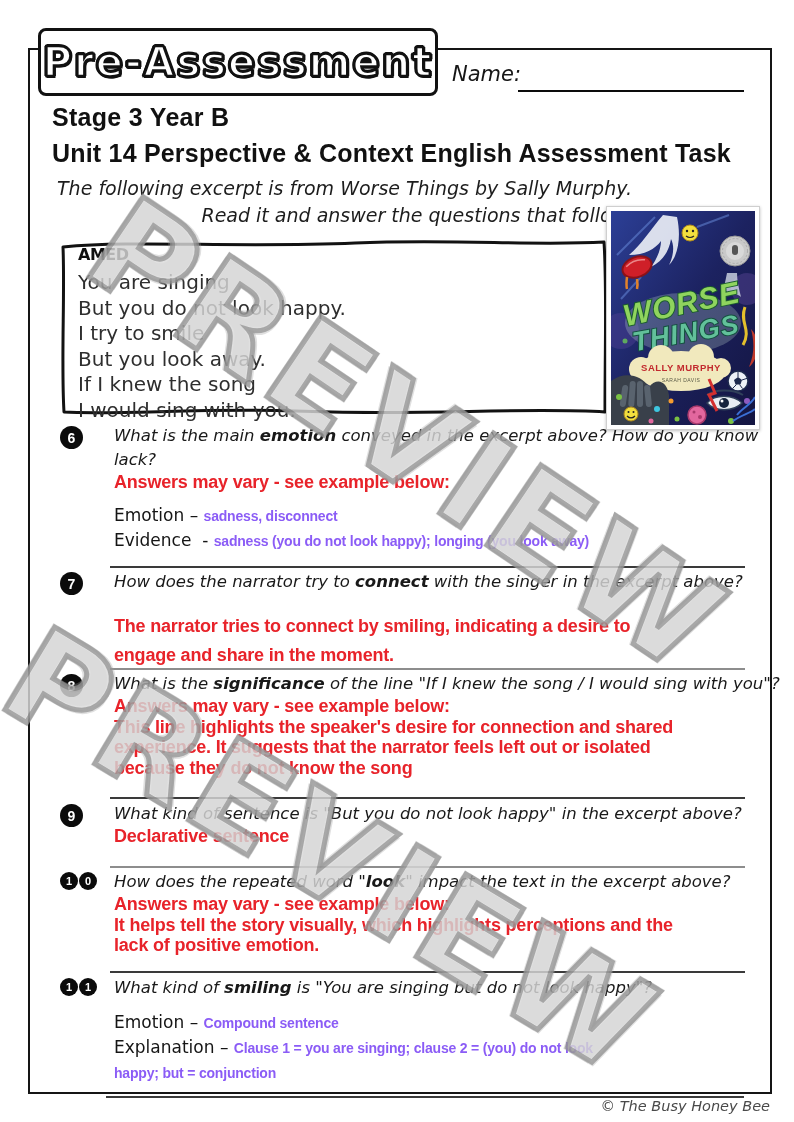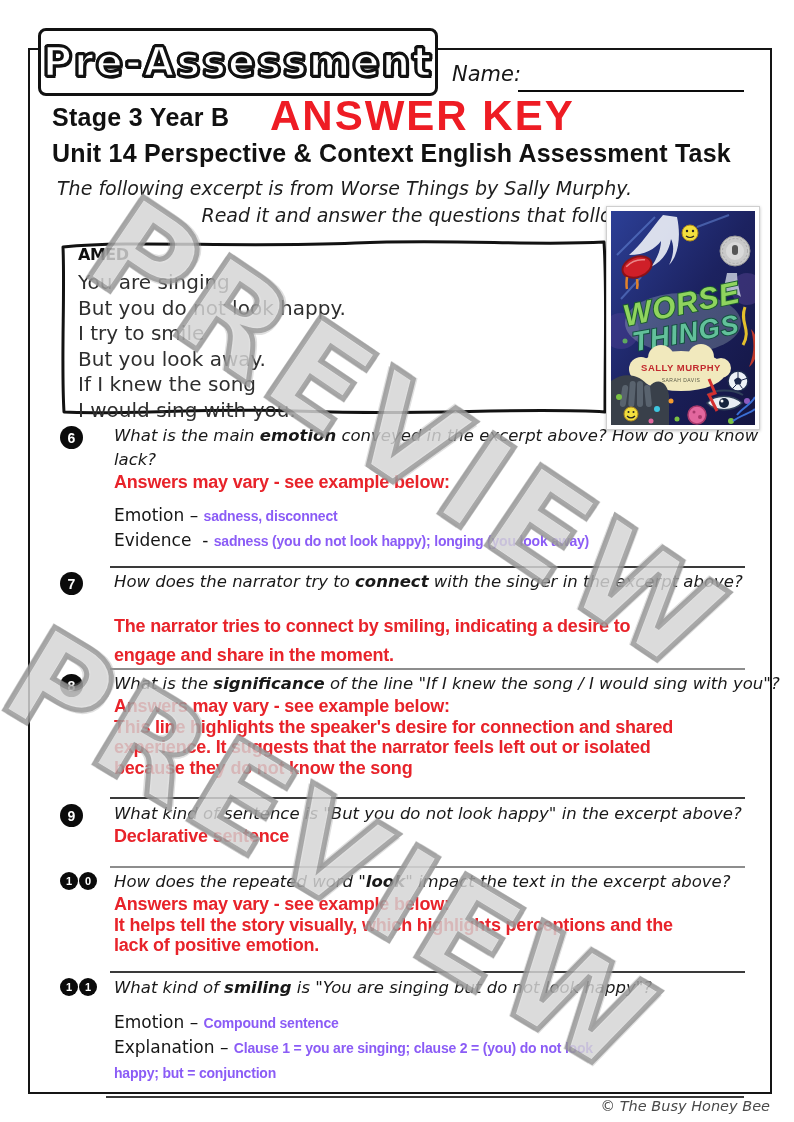--- a/index.html
+++ b/index.html
@@ -83,21 +83,20 @@
   <div class="frame"></div>
 
   <div class="banner-box">
     <span class="banner-text">Pre-Assessment</span>
   </div>
 
   <div class="name-label">Name:</div>
   <div class="name-line"></div>
 
   <div class="stage">Stage 3 Year B</div>
-  <div class="answer-key">ANSWER KEY</div>
   <div class="unit-title">Unit 14 Perspective &amp; Context English Assessment Task</div>
   <div class="intro">The following excerpt is from Worse Things by Sally Murphy.
 Read it and answer the questions that follow.</div>
 
   <div class="excerpt-box">
     <svg class="excerpt-border" width="557" height="189" viewBox="0 0 557 189">
       <path d="M8,14 C80,7 180,15 300,10 C400,6 480,13 549,9 C552,55 550,110 550,179 C470,174 360,183 240,178 C150,175 60,182 9,179 C6,130 10,60 8,14 Z" fill="none" stroke="#121212" stroke-width="3" stroke-linejoin="round"></path>
     </svg>
     <div class="excerpt-inner">
       <div class="excerpt-speaker">AMED</div>

